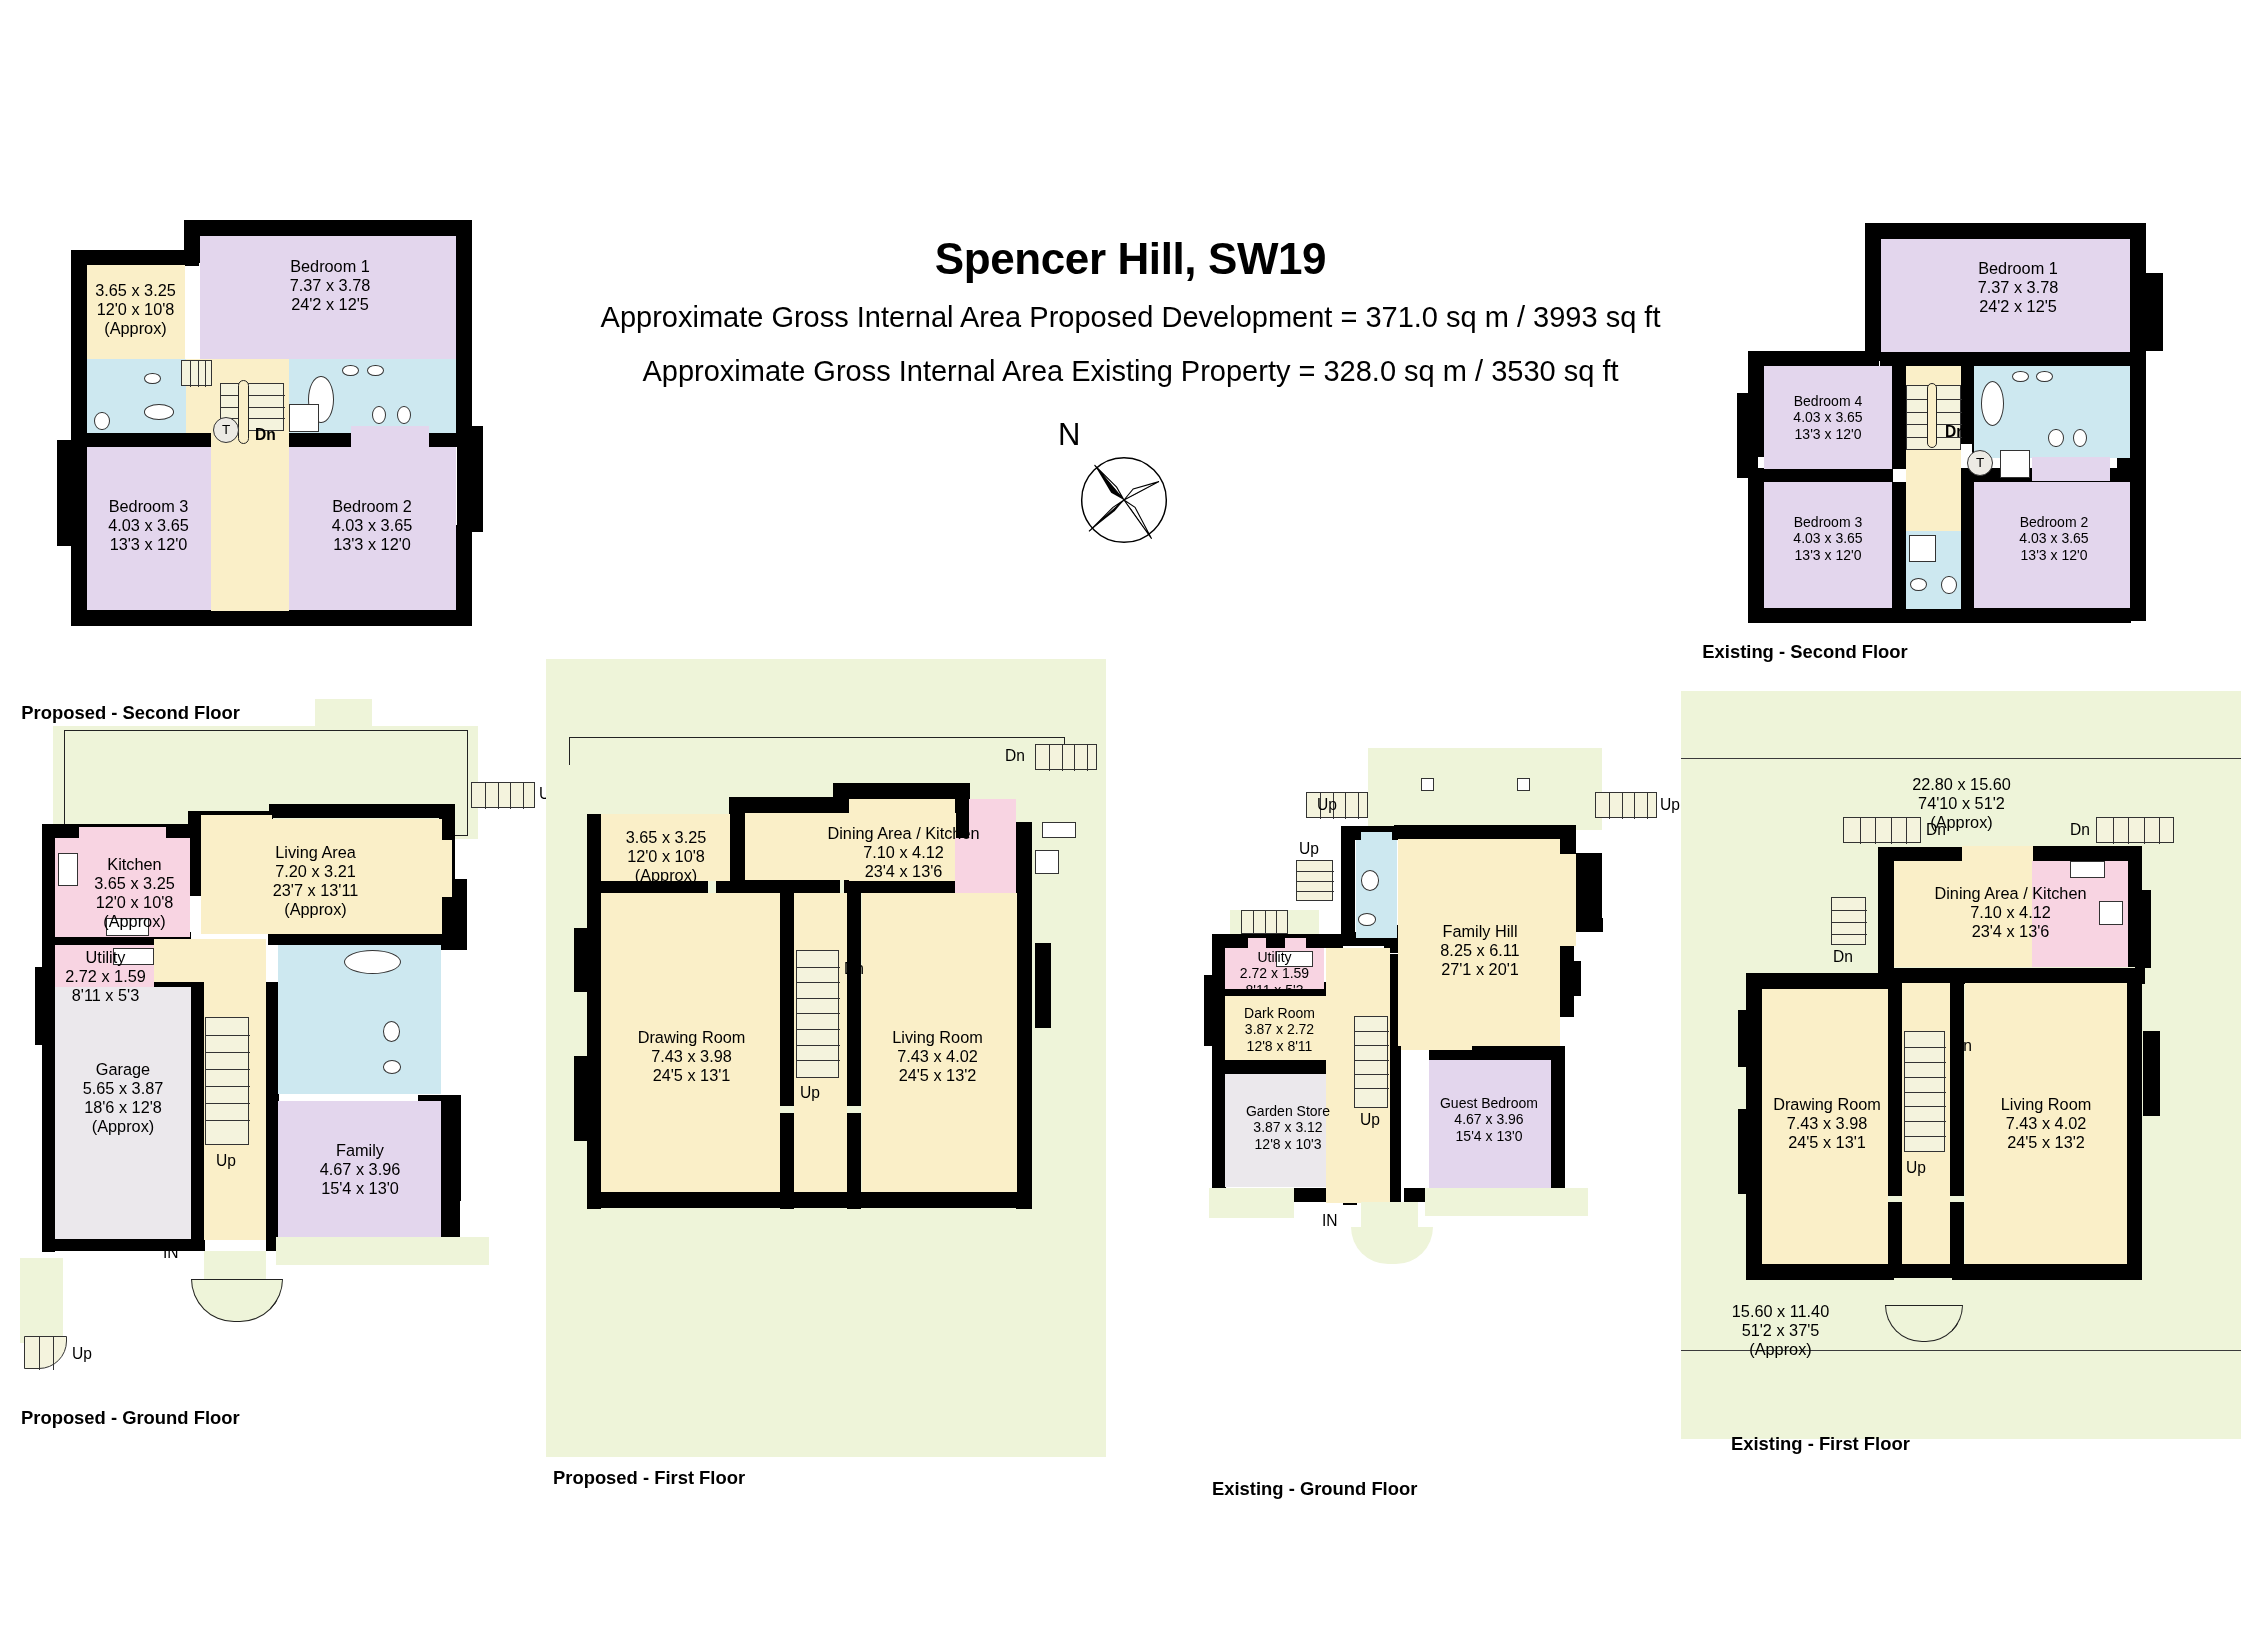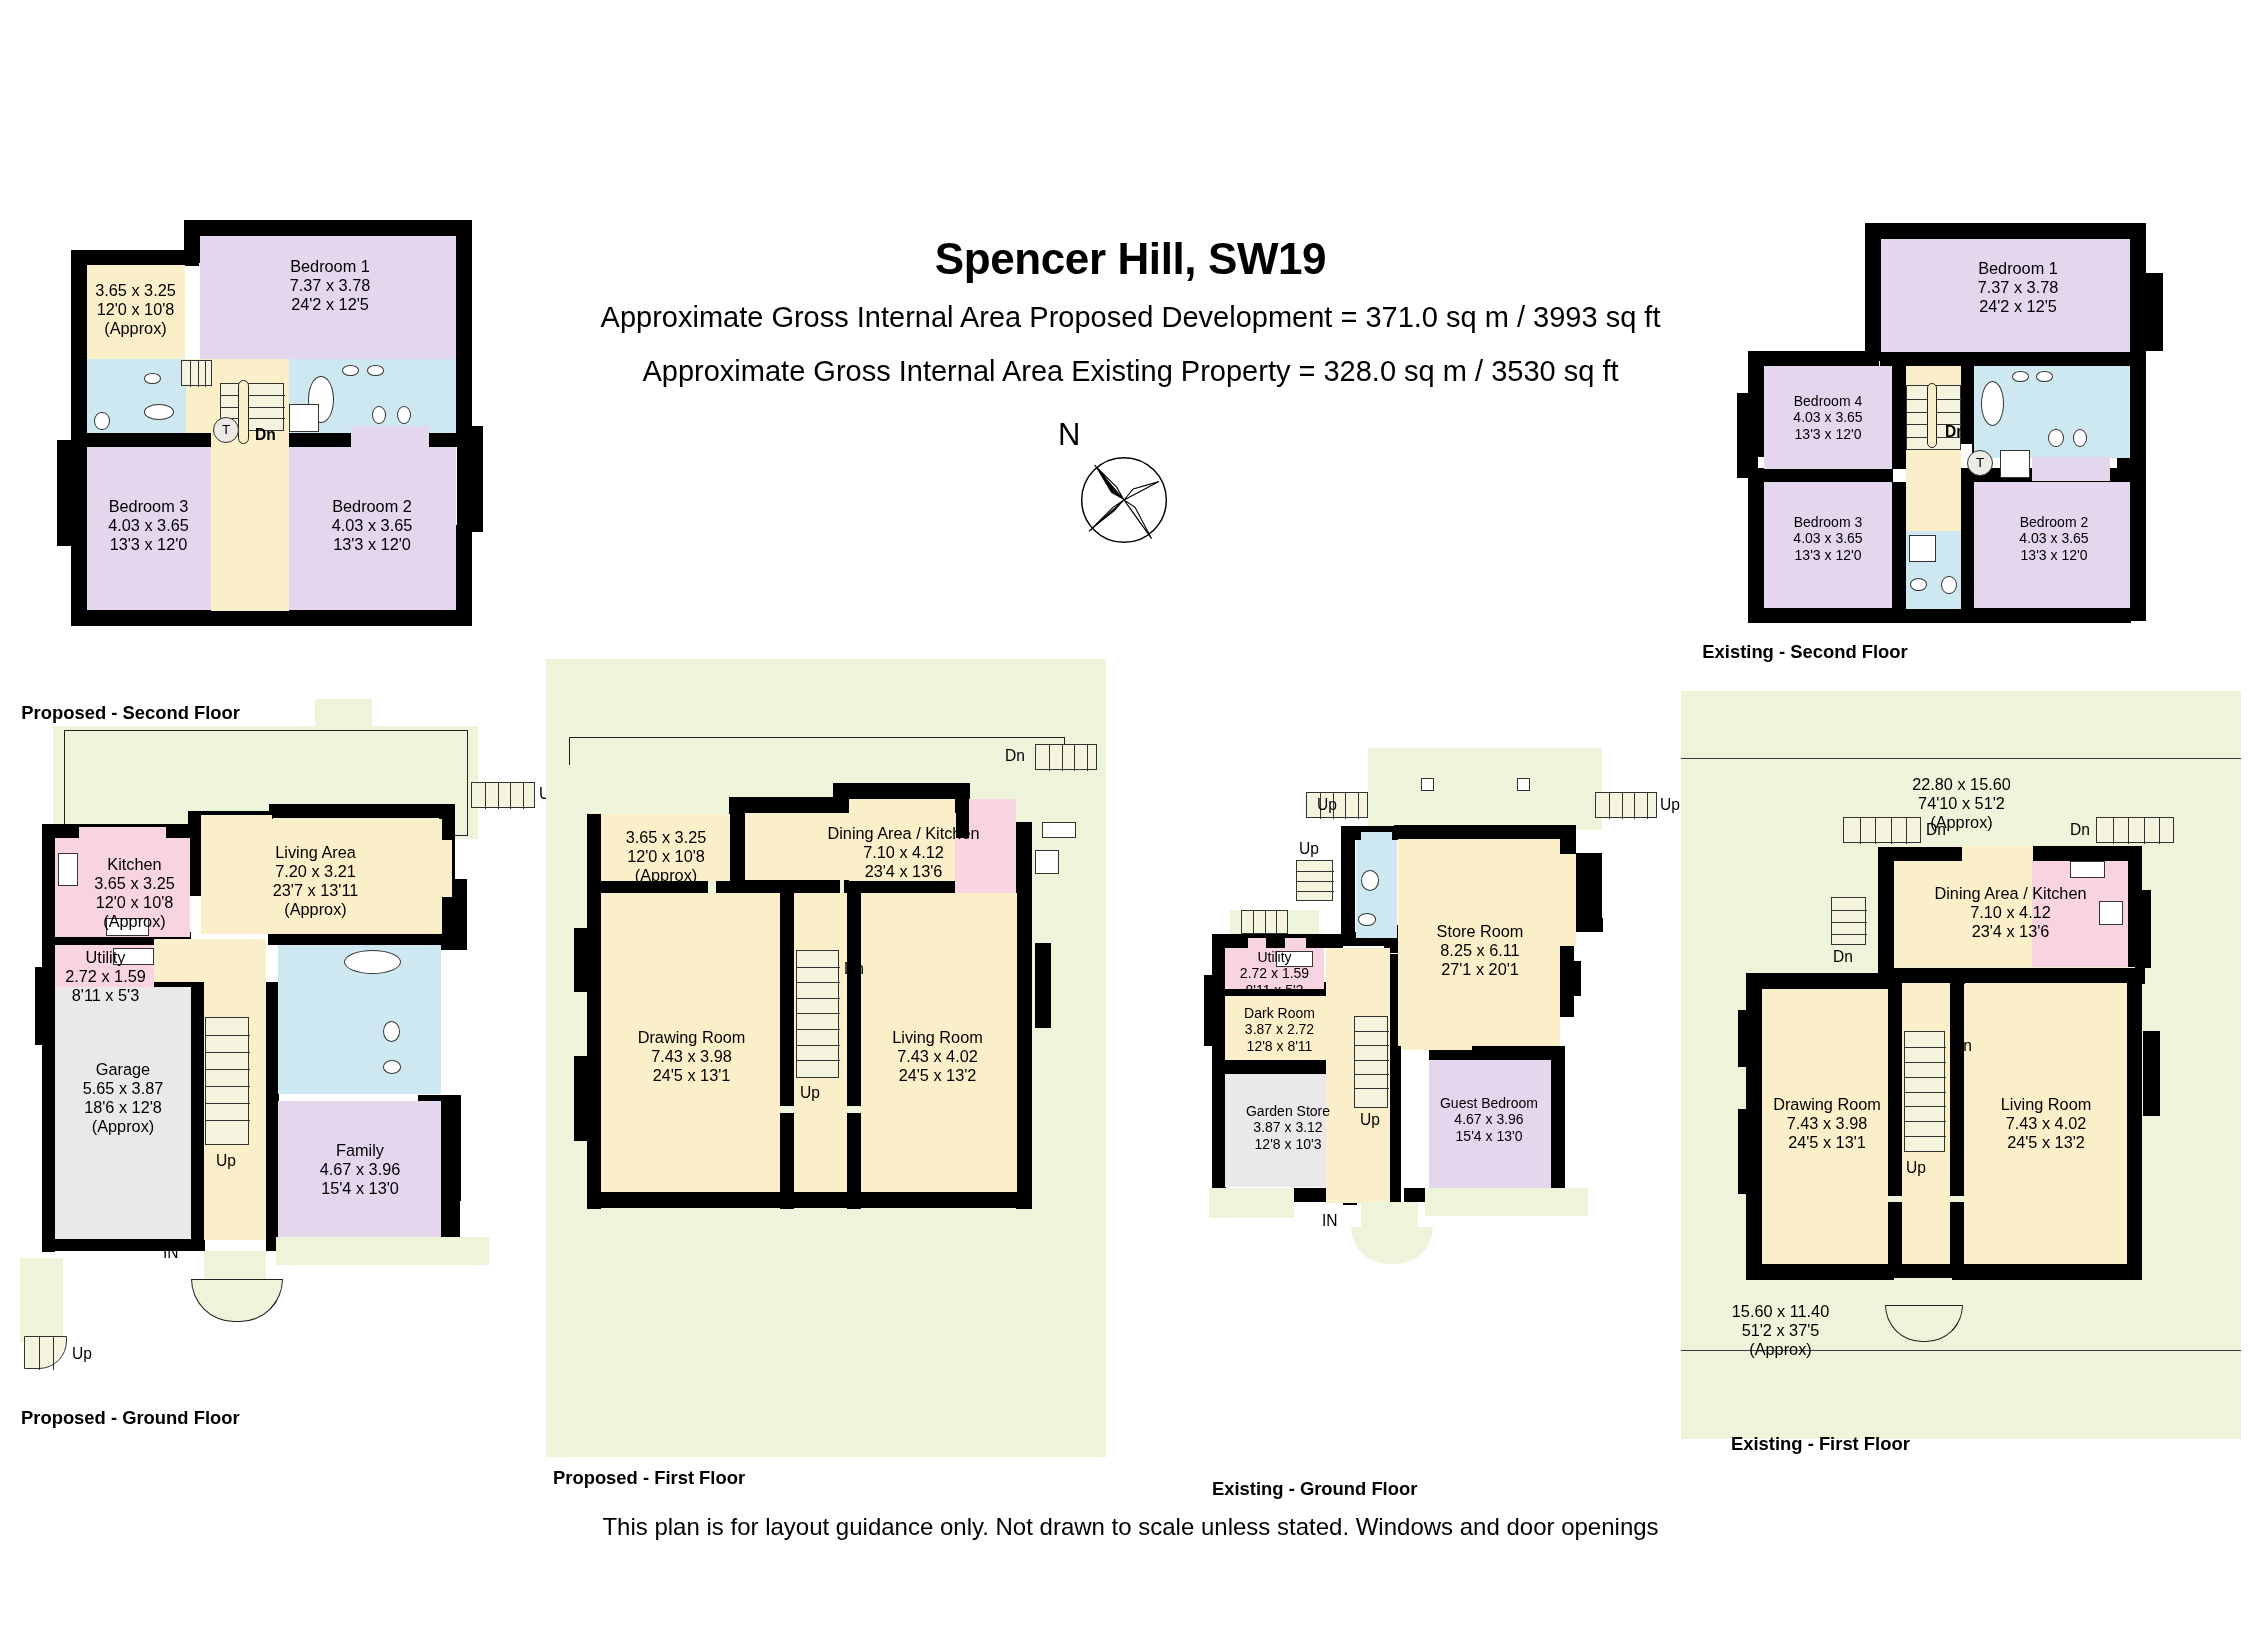--- a/index.html
+++ b/index.html
@@ -435,21 +435,21 @@
   <div class="fxo" style="left:170px;top:122px;width:18.4px;height:21px;"></div>
   <div class="fxo" style="left:167px;top:165px;width:18.4px;height:12.8px;"></div>
 
   <div class="rm green" style="left:170px;top:454px;width:57px;height:32px;"></div>
   <div class="rm green" style="left:160px;top:479px;width:82px;height:37px;border-radius:0 0 43px 43px;"></div>
   <div class="tag" style="left:131px;top:464px;">IN</div>
   <div class="rm green" style="left:17.7px;top:440px;width:85px;height:30px;"></div>
   <div class="rm green" style="left:234px;top:440px;width:163px;height:28px;"></div>
 
   <div class="rt" style="left:213px;top:174px;width:152px;">
-    <div class="nm">Store Room</div>
+    <div class="nm">Family Hill</div>
     <div class="dm">8.25 x 6.11</div>
     <div class="dm">27'1 x 20'1</div>
   </div>
   <div class="rt sm" style="left:27px;top:201px;width:113px;">
     <div class="nm">Utility</div>
     <div class="dm">2.72 x 1.59</div>
     <div class="dm">8'11 x 5'3</div>
   </div>
   <div class="rt sm" style="left:33px;top:257px;width:111px;">
     <div class="nm">Dark Room</div>
@@ -642,15 +642,14 @@
   <div class="rt sm" style="left:268px;top:298px;width:132px;">
     <div class="nm">Bedroom 2</div>
     <div class="dm">4.03 x 3.65</div>
     <div class="dm">13'3 x 12'0</div>
   </div>
 
   <div class="plabel" style="left:-17.7px;top:425px;">Existing - Second Floor</div>
 </div>
 
 <div class="foot foot1">
-  <div>This plan is for layout guidance only. Not drawn to scale unless stated. Windows and door openings</div>
 </div>
 
 
 </body></html>

